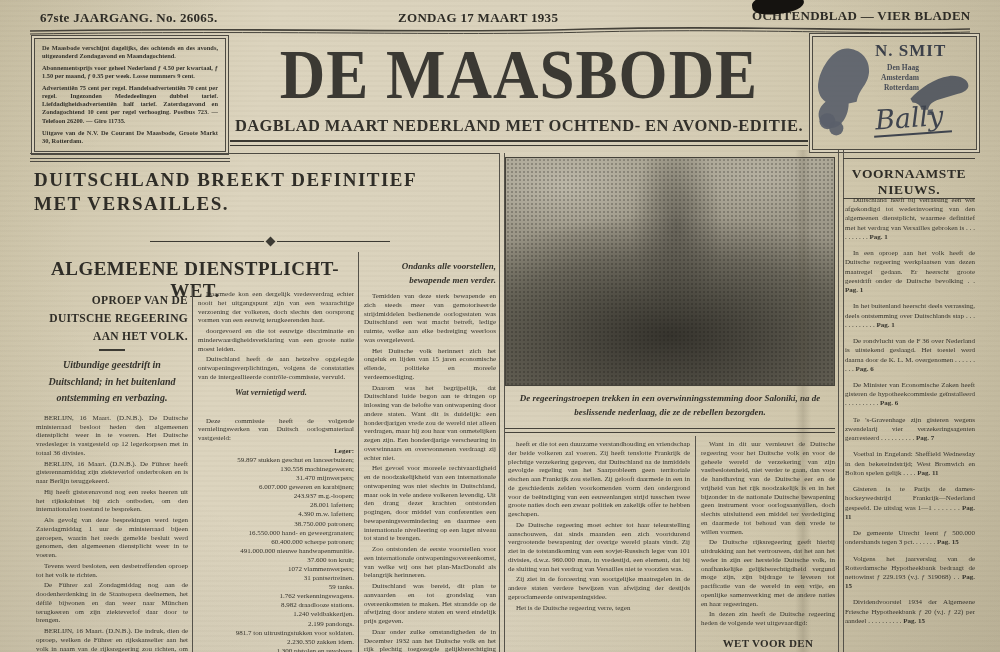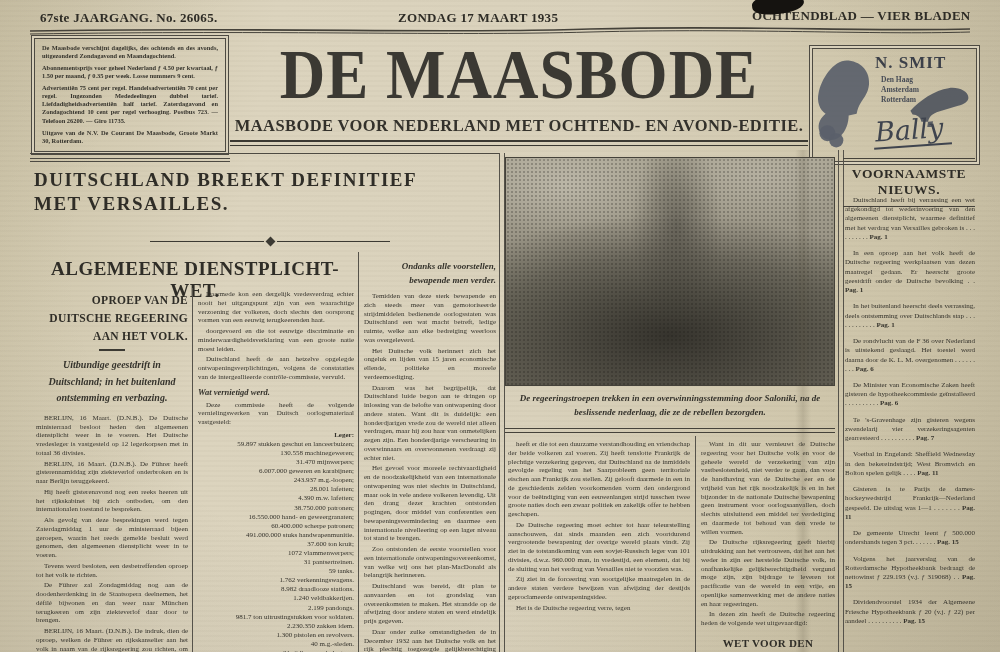--- a/index.html
+++ b/index.html
@@ -19,56 +19,56 @@
   .thickrule{border-top:2.5px solid #3c3a33;border-bottom:1px solid #3c3a33;height:3px;}
   .vrule{width:1px;background:#55524a;}
   .vrule-dbl{width:4px;border-left:1px solid #55524a;border-right:1px solid #55524a;}
   
   .colophon{left:34px;top:38px;width:192px;height:114px;border:1px solid #4d4a42;box-shadow:0 0 0 2px #d8d0ba,0 0 0 3px #4d4a42;padding:5px 7px;box-sizing:border-box;overflow:hidden;}
   .colophon p{font-size:6.4px;font-weight:bold;line-height:1.26;text-align:justify;margin:0 0 4px;}
   
   .mast-title{left:230px;top:40px;width:578px;font-size:63px;font-weight:bold;text-align:center;letter-spacing:1px;color:#3b3933;transform:scale(1,1.12);transform-origin:top center;line-height:1;}
   .mast-sub{left:230px;top:116px;width:578px;font-size:16.5px;font-weight:bold;text-align:center;letter-spacing:.4px;color:#33312b;}
   
-  .adbox{left:812px;top:48px;width:163px;height:112px;border:1px solid #4d4a42;box-shadow:0 0 0 2px #d8d0ba,0 0 0 3px #4d4a42;overflow:hidden;}
+  .adbox{left:812px;top:36px;width:163px;height:112px;border:1px solid #4d4a42;box-shadow:0 0 0 2px #d8d0ba,0 0 0 3px #4d4a42;overflow:hidden;text-align:right;}
   .ad-name{position:absolute;left:62px;top:4px;font-size:17px;font-weight:bold;letter-spacing:1px;color:#3c4049;}
   .ad-cities{position:absolute;left:68px;top:26px;font-size:7.5px;font-weight:bold;color:#474c56;line-height:1.3;}
   .ad-brand{position:absolute;left:60px;top:66px;font-size:27px;font-style:italic;font-family:"DejaVu Serif",serif;color:#3f444e;border-bottom:2px solid #3f444e;transform:rotate(-4deg);padding:0 8px 0 2px;line-height:1.1;}
   
   .headline{left:34px;top:168px;width:464px;font-size:19px;font-weight:bold;letter-spacing:1.5px;color:#2f2d27;line-height:1.25;}
   .hl-divider{left:150px;top:238px;width:240px;display:flex;align-items:center;}
   .hl-divider .ln{flex:1;height:1.5px;background:#3c3a33;}
   .hl-divider .dm{width:7px;height:7px;background:#3c3a33;transform:rotate(45deg);margin:0 3px;}
   .section-head{left:34px;top:258px;width:322px;font-size:19px;font-weight:bold;text-align:center;letter-spacing:.5px;color:#2f2d27;}
   
   .col{overflow:hidden;}
   .col p{font-size:7px;line-height:1.25;text-align:justify;text-indent:8px;margin:0 0 2px;}
   .col-head{font-size:11.5px;font-weight:bold;text-align:right;line-height:1.55;letter-spacing:.3px;margin:0 0 2px;color:#2f2d27;}
   .dash-div{width:26px;height:2px;background:#3c3a33;margin:4px auto 6px;}
   .sub-ital{font-size:10px;font-weight:bold;font-style:italic;text-align:center;line-height:1.65;margin:0 0 7px;}
   .sub-ital-sm{font-size:9px;font-weight:bold;font-style:italic;text-align:right;line-height:1.5;margin:0 0 5px;}
-  .sub-right{font-size:8.5px;font-weight:bold;font-style:italic;text-align:left;padding-right:10px;margin:5px 0 4px;}
+  .sub-right{font-size:8.5px;font-weight:bold;font-style:italic;text-align:center;padding-right:10px;margin:5px 0 20px;}
   .list-line{font-size:7px;line-height:1.3;text-align:right;}
   .law-head{font-size:11px;font-weight:bold;text-align:center;line-height:1.5;letter-spacing:.3px;margin:7px 0 4px;color:#2f2d27;}
   
   .photo{left:505px;top:157px;width:330px;height:229px;border:1px solid #45423a;box-sizing:border-box;
     background:
       radial-gradient(ellipse 95% 60% at 50% 78%, rgba(44,42,37,.88), rgba(74,71,63,.55) 58%, transparent 88%),
       radial-gradient(ellipse 30% 22% at 18% 12%, rgba(205,200,186,.55), transparent),
       radial-gradient(ellipse 26% 20% at 78% 8%, rgba(196,191,177,.45), transparent),
       radial-gradient(ellipse 14% 40% at 52% 30%, rgba(60,58,52,.5), transparent),
       linear-gradient(180deg,#aba695 0%,#9b9687 35%,#838070 62%,#716d5f 100%);}
   .photo::after{content:"";position:absolute;inset:0;opacity:.5;
     background-image:radial-gradient(rgba(28,26,22,.5) .8px,transparent 1.4px);background-size:4px 4px;}
   .caption{left:505px;top:392px;width:330px;font-size:9px;font-weight:bold;font-style:italic;text-align:center;line-height:1.55;color:#33312b;}
   .cap-rule{left:505px;top:428px;width:330px;border-top:1.5px solid #45423a;border-bottom:1px solid #45423a;height:3px;}
   .crease{left:795px;top:150px;width:16px;height:502px;background:linear-gradient(90deg,transparent,rgba(85,78,60,.18),transparent);pointer-events:none;}
   
   .news-head{left:843px;top:158px;width:132px;font-size:13.5px;font-weight:bold;text-align:center;letter-spacing:.6px;
-    border-top:1.5px solid #45423a;border-bottom:1.5px solid #45423a;padding:7px 0 8px;color:#2f2d27;}
+    border-top:1.5px solid #45423a;border-bottom:1.5px solid #45423a;padding:7px 0 0;color:#2f2d27;}
   .news-item{font-size:7px;line-height:1.32;text-align:justify;text-indent:8px;margin:0 0 7px;}
   .news-item .pg{font-weight:bold;}
 </style>
 </head>
 <body>
 
 <div class="page">
 
   <div class="abs topbar-text" style="left:40px;top:10px;">67ste JAARGANG.  No. 26065.</div>
   <div class="abs topbar-text" style="left:398px;top:10px;">ZONDAG 17 MAART 1935</div>
@@ -81,21 +81,21 @@
 
   <div class="abs colophon">
       <p>De Maasbode verschijnt dagelijks, des ochtends en des avonds, uitgezonderd Zondagavond en Maandagochtend.</p>
       <p>Abonnementsprijs voor geheel Nederland ƒ 4.50 per kwartaal, ƒ 1.50 per maand, ƒ 0.35 per week. Losse nummers 9 cent.</p>
       <p>Advertentiën 75 cent per regel. Handelsadvertentiën 70 cent per regel. Ingezonden Mededeelingen dubbel tarief. Liefdadigheidsadvertentiën half tarief. Zaterdagavond en Zondagochtend 10 cent per regel verhooging. Postbus 723. — Telefoon 26200. — Giro 11735.</p>
       <p>Uitgave van de N.V. De Courant De Maasbode, Groote Markt 30, Rotterdam.</p>
     </div>
   <div class="abs hairline" style="left:30px;top:158px;width:200px;height:2px;border-top:1px solid #4d4a42;background:none;border-bottom:1px solid #4d4a42;"></div>
 
   <div class="abs mast-title">DE MAASBODE</div>
-  <div class="abs mast-sub">MAASBODE VOOR NEDERLAND MET OCHTEND- EN AVOND-EDITIE.</div>
+  <div class="abs mast-sub">DAGBLAD MAART NEDERLAND MET OCHTEND- EN AVOND-EDITIE.</div>
   <div class="abs thickrule" style="left:230px;top:140px;width:578px;"></div>
 
   <div class="abs adbox">
     <svg class="abs" style="left:2px;top:4px;" width="62" height="102" viewBox="0 0 70 110">
       <path d="M38 6 C54 8 62 20 61 33 C60 42 56 47 52 53 C49 58 48 61 47 66 L38 68 C38 76 35 86 28 92 C19 99 8 95 5 86 C2 77 7 70 12 66 C5 62 2 52 4 43 C7 26 22 4 38 6 Z" fill="#5a5f6a" opacity="0.92"></path>
       <circle cx="14" cy="88" r="9" fill="#5a5f6a" opacity="0.92"></circle>
       <circle cx="24" cy="96" r="8" fill="#5a5f6a" opacity="0.92"></circle>
     </svg>
     <div class="ad-name">N. SMIT</div>
     <div class="ad-cities">
@@ -152,21 +152,21 @@
         <div class="list-line">59.897 stukken geschut en lanceerbuizen;</div>
         <div class="list-line">130.558 machinegeweren;</div>
         <div class="list-line">31.470 mijnwerpers;</div>
         <div class="list-line">6.007.000 geweren en karabijnen;</div>
         <div class="list-line">243.937 m.g.-loopen;</div>
         <div class="list-line">28.001 lafetten;</div>
         <div class="list-line">4.390 m.w. lafetten;</div>
         <div class="list-line">38.750.000 patronen;</div>
         <div class="list-line">16.550.000 hand- en geweergranaten;</div>
         <div class="list-line">60.400.000 scherpe patronen;</div>
-        <div class="list-line">491.000.000 stuks handwapenmunitie.</div>
+        <div class="list-line">491.000.000 nieuwe handwapenmunitie.</div>
         <div class="list-line">37.600 ton kruit;</div>
         <div class="list-line">1072 vlammenwerpers;</div>
         <div class="list-line">31 pantsertreinen.</div>
         <div class="list-line">59 tanks.</div>
         <div class="list-line">1.762 verkenningswagens.</div>
         <div class="list-line">8.982 draadlooze stations.</div>
         <div class="list-line">1.240 veldbakkerijen.</div>
         <div class="list-line">2.199 pandongs.</div>
         <div class="list-line">981.7 ton uitrustingstukken voor soldaten.</div>
         <div class="list-line">2.230.350 zakken idem.</div>

